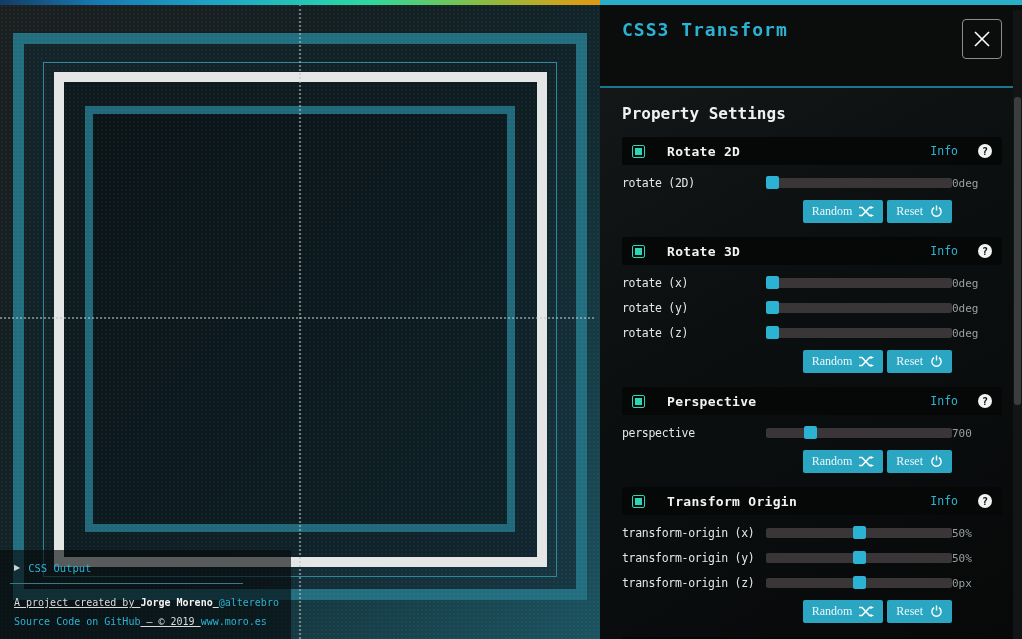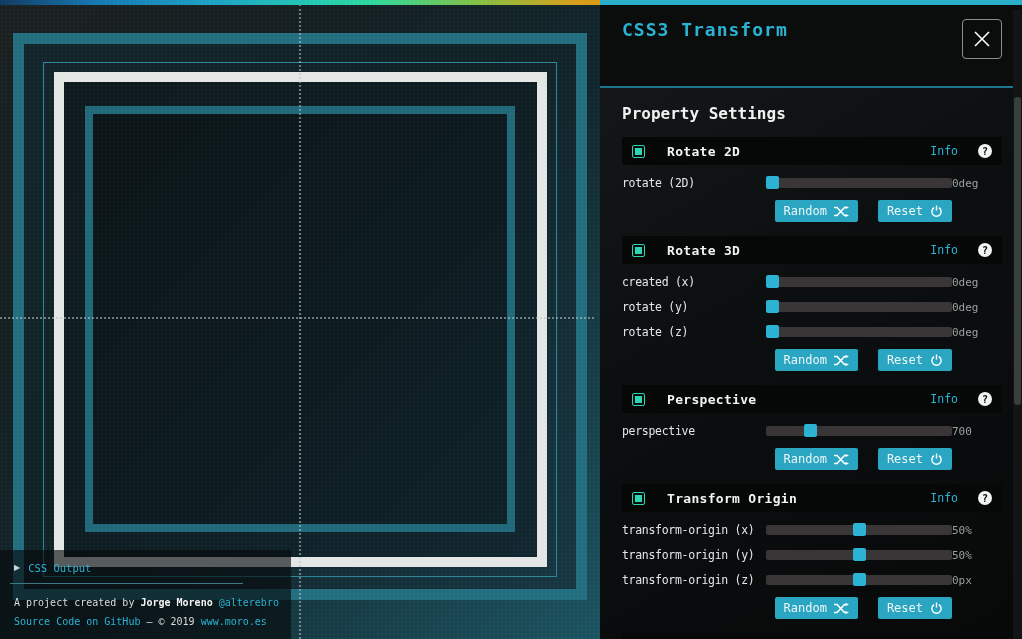--- a/index.html
+++ b/index.html
@@ -38,21 +38,21 @@
   
   .css-output{
     position:absolute;left:0;top:550px;width:291px;height:89px;z-index:4;
     background:rgba(6,10,11,0.63);box-sizing:border-box;padding:12px 0 0 14px;
   }
   .co-toggle{display:flex;align-items:center;gap:8px;cursor:pointer;}
   .co-arrow{color:#cdd6d6;font-size:8px;font-family:"DejaVu Sans",sans-serif;line-height:1;}
   .co-label{color:#2bb3d4;font-size:10.5px;}
   .co-hr{border:none;border-top:1px solid #3d7886;margin:9px 48px 9px -4px;}
   .credits{font-size:10px;line-height:19px;white-space:nowrap;}
-  .cr-white{color:#d8dcdc;}
+  .cr-white{color:#d8dcdc;text-decoration:underline;}
   .cr-bold{color:#f2f4f4;font-weight:bold;}
   .cr-link{color:#2bb3d4;text-decoration:none;cursor:pointer;}
   
   .panel{
     position:absolute;left:600px;top:0;width:422px;height:639px;box-sizing:border-box;
     border-top:5px solid #29adc9;
     background:linear-gradient(150deg,#15191a 0%,#0c0f10 45%,#070909 100%);
   }
   .panel-header{
     position:relative;height:83px;box-sizing:border-box;background:#0b0d0d;
@@ -82,21 +82,21 @@
   .q-icon{
     width:14px;height:14px;background:#f2f4f4;color:#0a0a0a;border-radius:50%;flex:none;
     font-size:10px;font-weight:bold;display:flex;align-items:center;justify-content:center;
     margin-left:8px;cursor:pointer;
   }
   .row{display:flex;align-items:center;margin-top:11px;height:14px;}
   .row-label{width:144px;color:#e4e7e7;font-size:11.5px;letter-spacing:-0.3px;flex:none;}
   .track{flex:1;max-width:186px;height:10px;background:#3a3536;border-radius:2px;position:relative;cursor:pointer;}
   .handle{position:absolute;top:-2px;width:13px;height:13px;background:#2cb2d2;border-radius:2px;cursor:grab;}
   .row-value{width:50px;text-align:left;color:#9aa0a0;font-size:11px;flex:none;}
-  .btn-row{display:flex;justify-content:flex-end;gap:20px;margin:10px 50px 0 0;}
+  .btn-row{display:flex;justify-content:flex-end;gap:4px;margin:10px 50px 0 0;font-family:Liberation Serif, serif;}
   .btn{
     display:flex;align-items:center;gap:7px;background:#2aa6c2;color:#edf7f9;
     font-size:12px;font-family:inherit;padding:4px 9px;border:none;border-radius:2px;cursor:pointer;
   }
   .section-header.stub{height:28px;}
   
   .scrollbar{position:absolute;right:0;top:5px;bottom:0;width:9px;background:#121415;cursor:pointer;}
   .scroll-thumb{position:absolute;top:87px;left:1px;width:7px;height:308px;background:#3b3e3e;border-radius:3px;cursor:grab;}
 </style>
 </head>
@@ -176,21 +176,21 @@
     <section class="prop-section">
       <div class="section-header">
         <span class="checkbox">
             <span class="checkbox-fill"></span>
           </span>
         <span class="section-title">Rotate 3D</span>
         <span class="info-link">Info</span>
         <span class="q-icon">?</span>
       </div>
       <div class="row">
-        <span class="row-label">created (x)</span>
+        <span class="row-label">rotate (x)</span>
         <div class="track">
             <span class="handle" style="left: calc(0% + 0px);"></span>
           </div>
         <span class="row-value">0deg</span>
       </div>
       <div class="row">
         <span class="row-label">rotate (y)</span>
         <div class="track">
             <span class="handle" style="left: calc(0% + 0px);"></span>
           </div>

